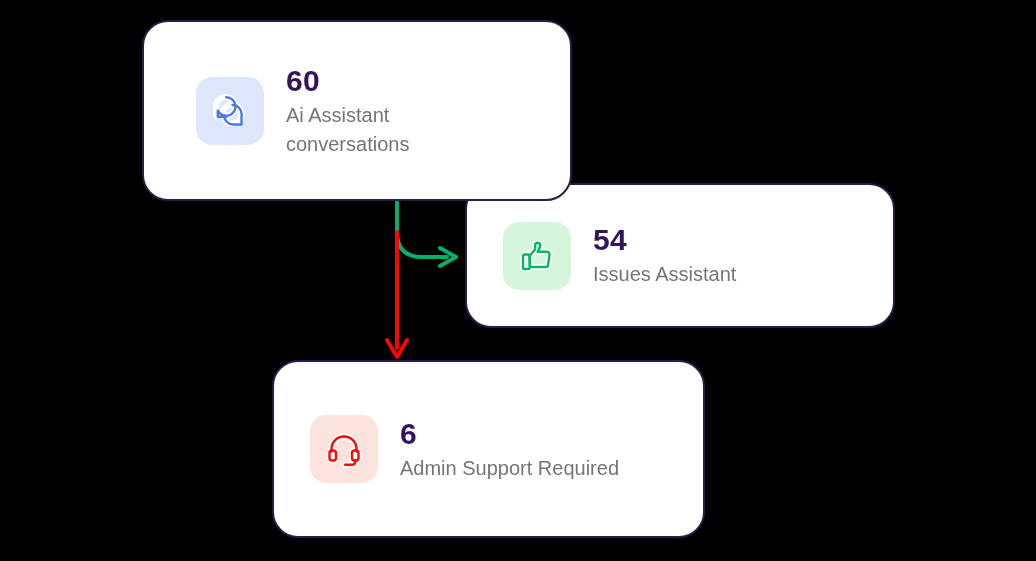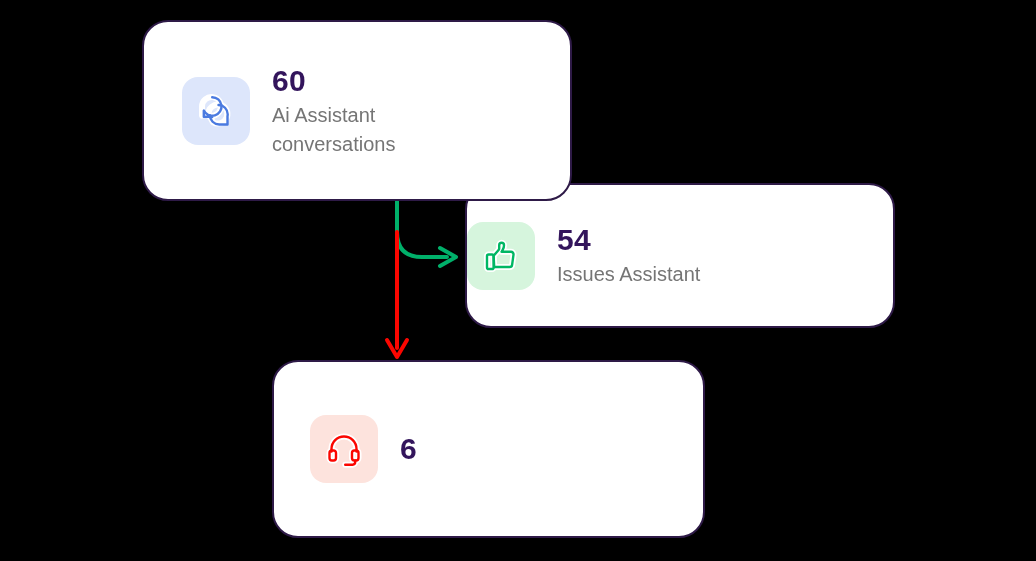--- a/index.html
+++ b/index.html
@@ -30,22 +30,22 @@
   .card {
     position: absolute;
     background: #ffffff;
     border: 2px solid #2e1a47;
     border-radius: 26px;
     box-sizing: border-box;
     display: flex;
     align-items: center;
     z-index: 5;
   }
-  .card-1 { left: 142px; top: 20px;  width: 430px; height: 181px; padding-left: 38px; z-index: 7; }
-  .card-2 { left: 465px; top: 183px; width: 430px; height: 145px; z-index: 6; }
+  .card-1 { left: 142px; top: 20px;  width: 430px; height: 181px; padding-left: 52px; z-index: 7; }
+  .card-2 { left: 465px; top: 183px; width: 430px; height: 145px; padding-left: 36px; z-index: 6; }
   .card-3 { left: 272px; top: 360px; width: 433px; height: 178px; padding-left: 36px; z-index: 6; }
 
   .icon-tile {
     width: 68px;
     height: 68px;
     min-width: 68px;
     border-radius: 16px;
     display: flex;
     align-items: center;
     justify-content: center;
@@ -140,16 +140,17 @@
         <g fill="none" stroke="#fb0600" stroke-width="2.4" stroke-linejoin="round" stroke-linecap="round">
           <path d="M7.5 22.5 l0 -2.5 a12.5 12.5 0 0 1 25 0 l0 2.5"></path>
           <rect x="5.5" y="21.5" width="6.5" height="10" rx="2.4"></rect>
           <rect x="28" y="21.5" width="6.5" height="10" rx="2.4"></rect>
           <path d="M31.2 31.5 l0 1.6 a2.6 2.6 0 0 1 -2.6 2.6 l-7.4 0"></path>
         </g>
       </svg>
     </div>
     <div class="card-text">
       <div class="stat-value">6</div>
+      <div class="stat-label label-wide">Admin Support Required</div>
     </div>
   </div>
 
 </div>
 
 </body></html>

